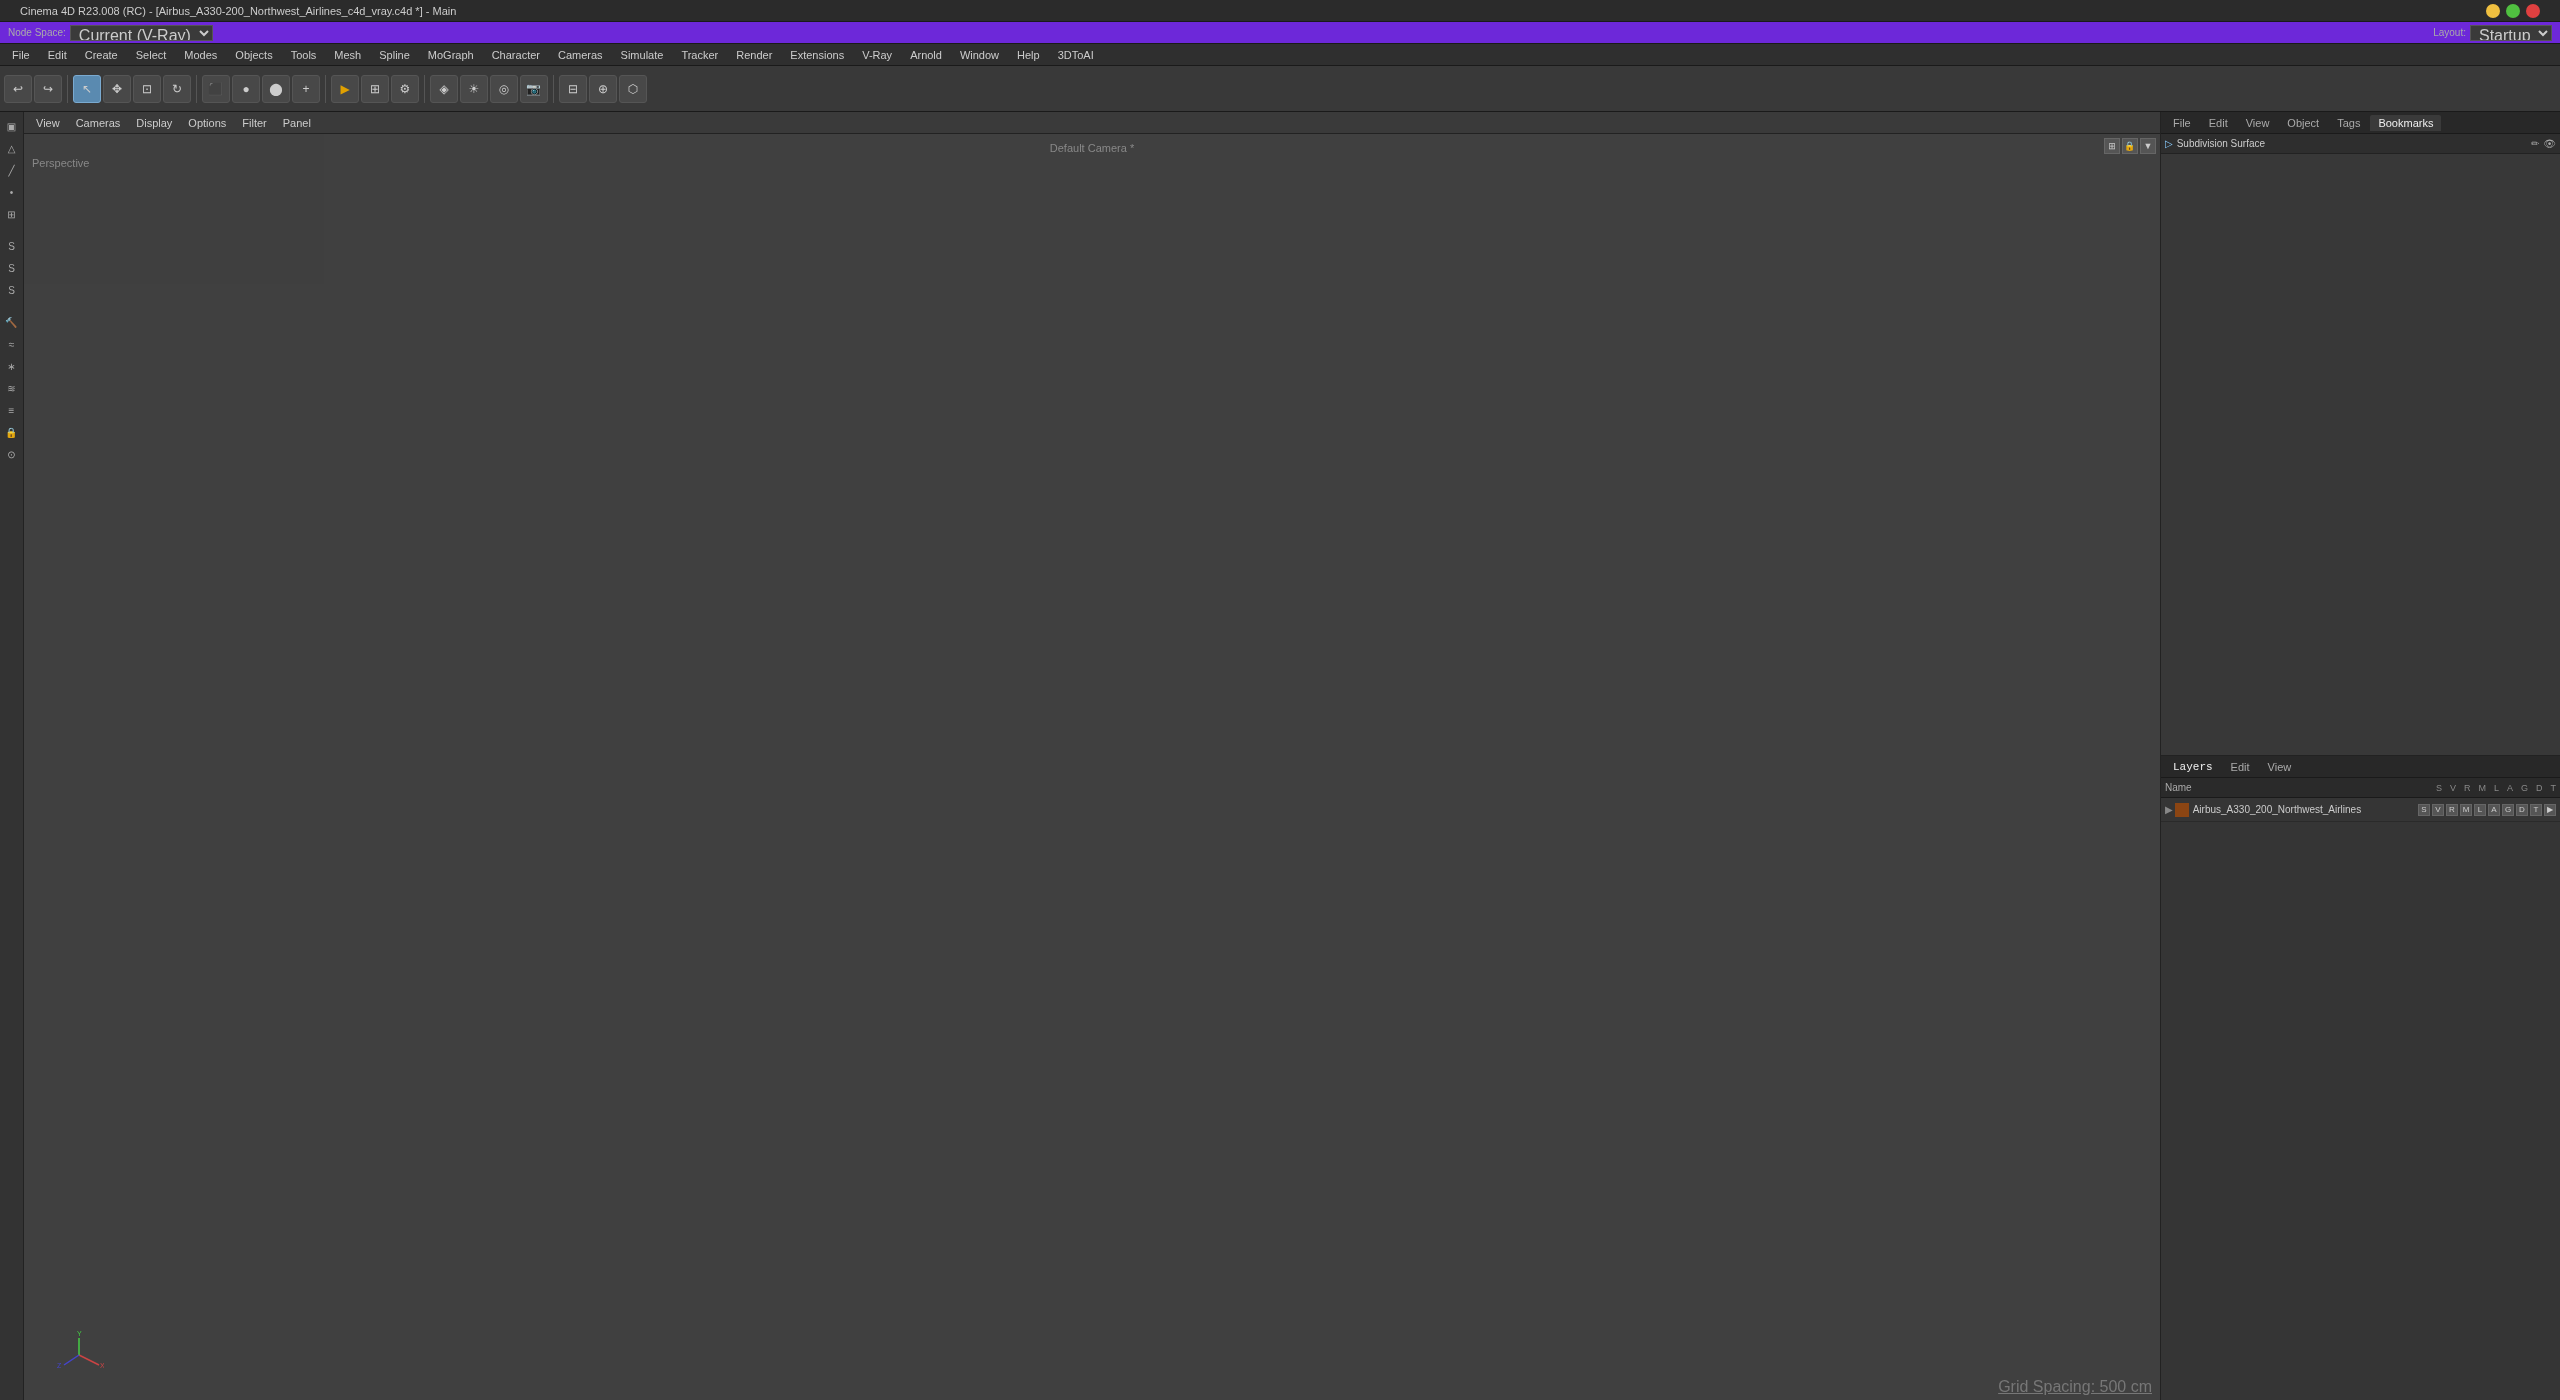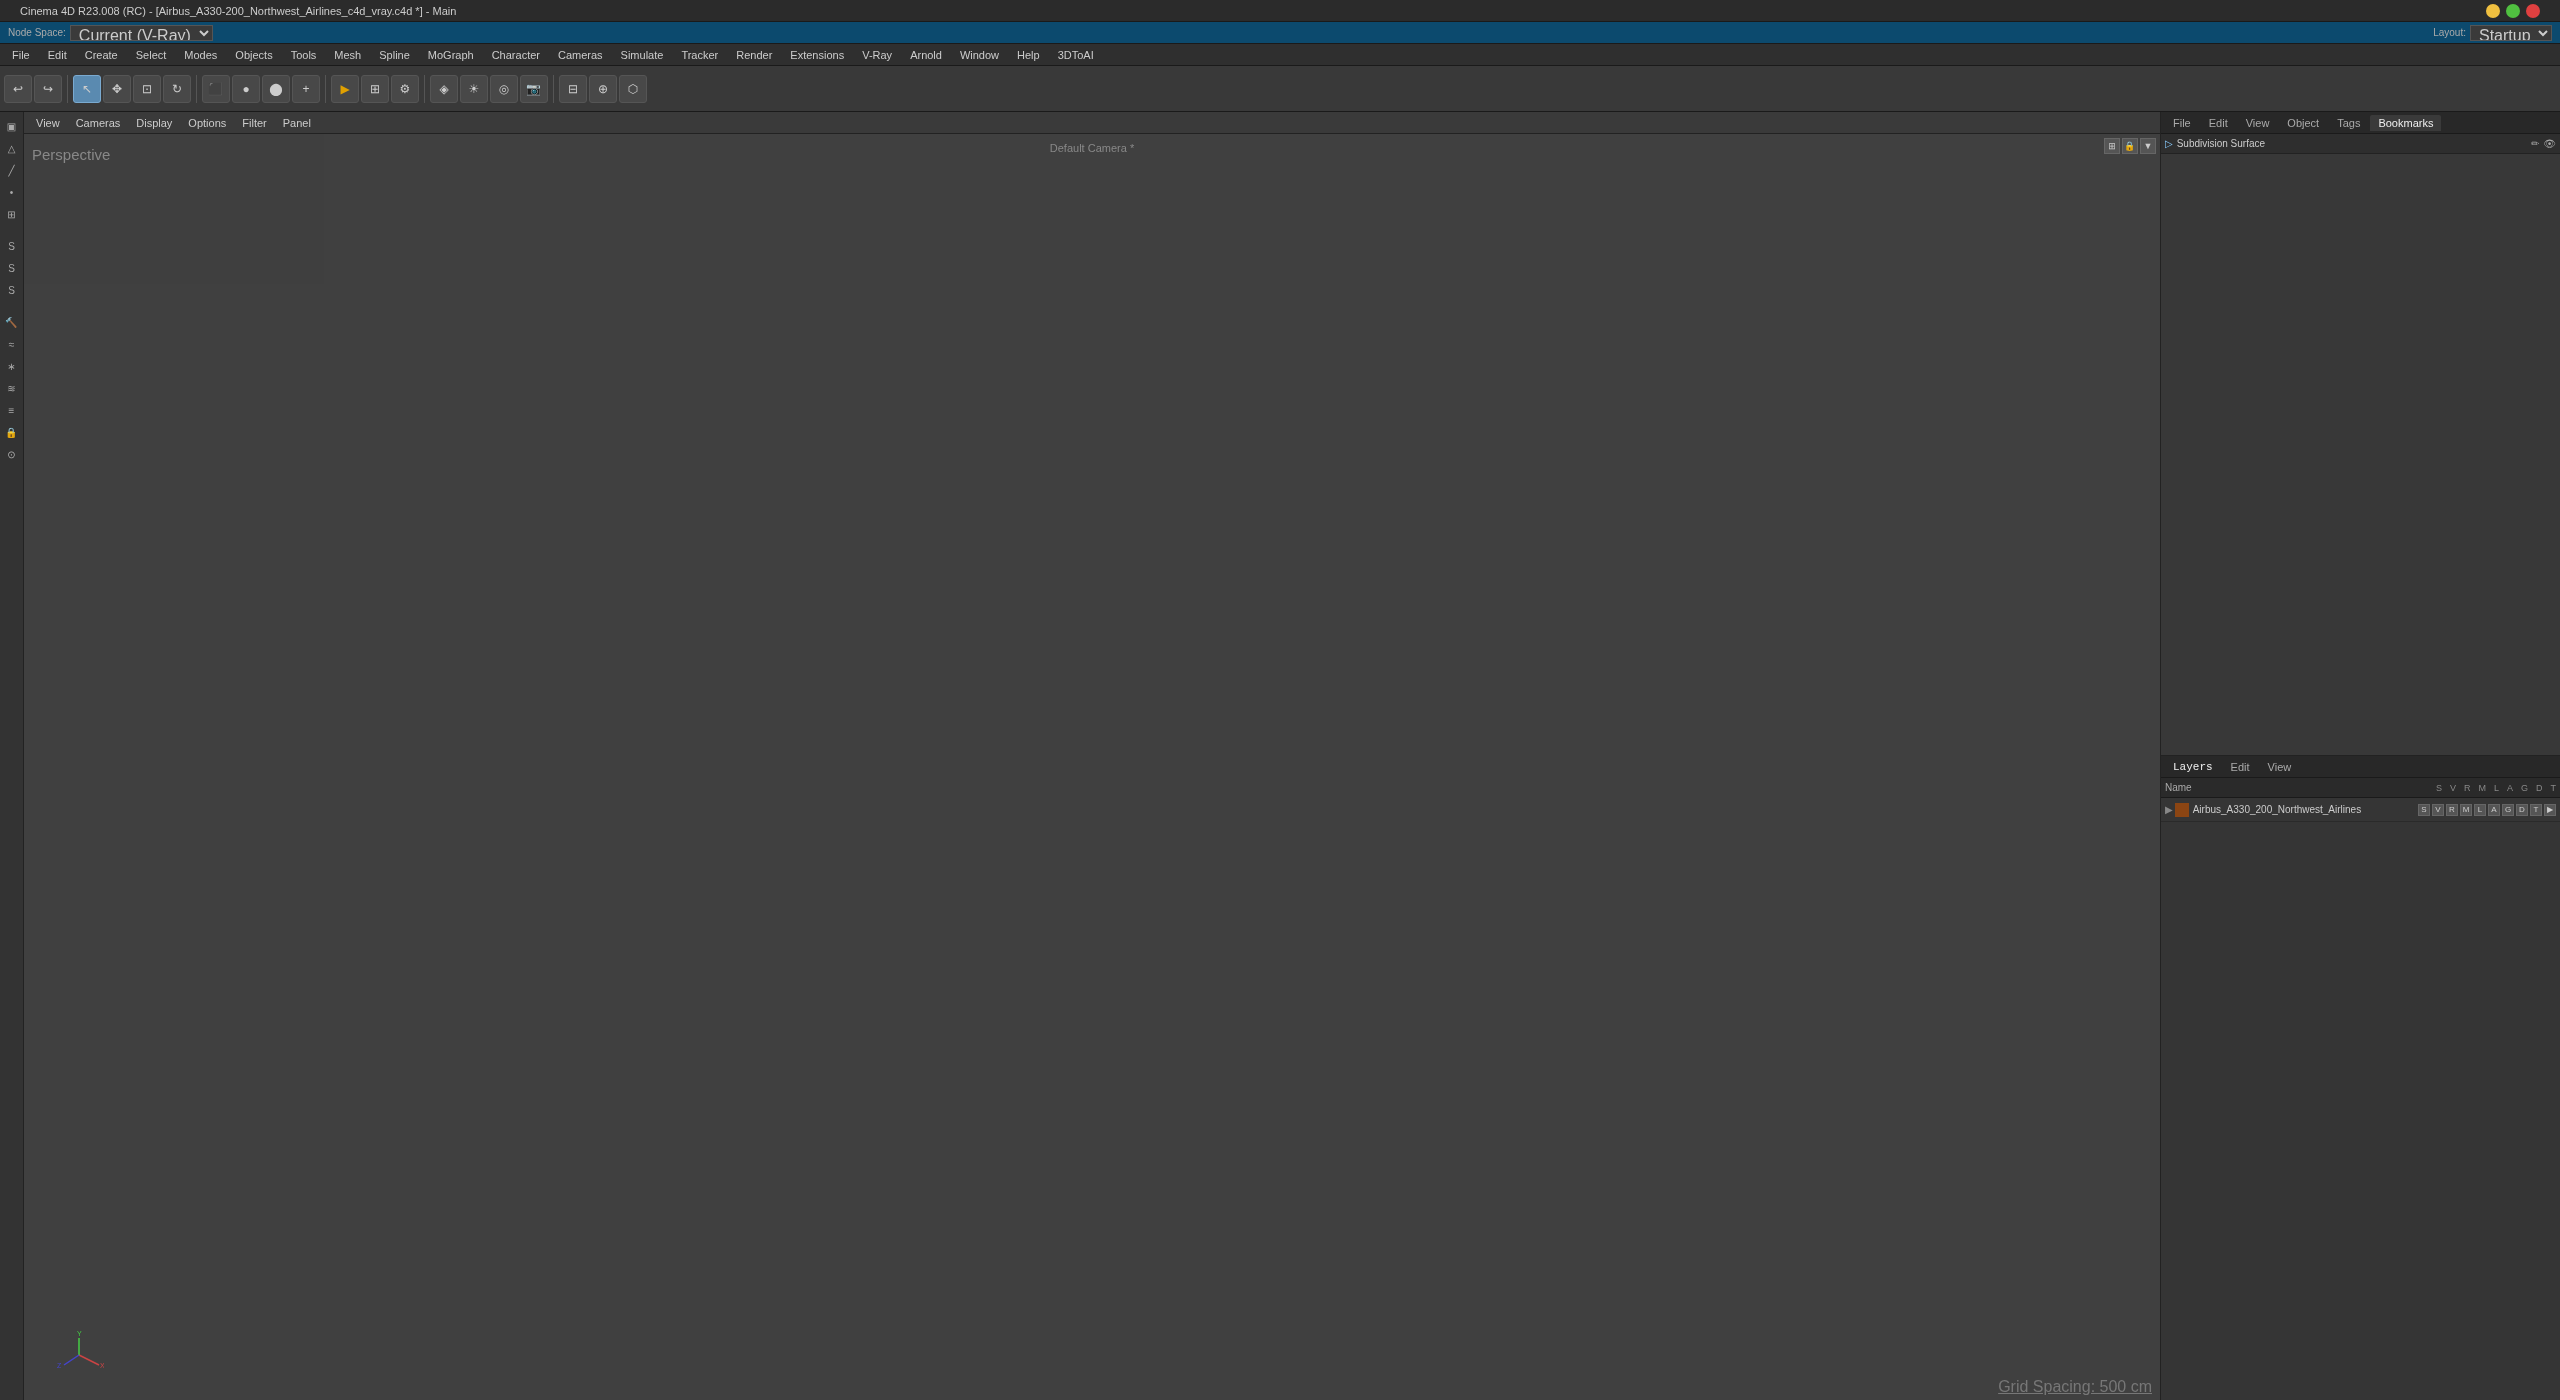--- a/index.html
+++ b/index.html
@@ -150,24 +150,24 @@
     
     
     #viewport-grid {
       position: absolute;
       top: 0; left: 0; right: 0; bottom: 0;
     }
 
     
     #viewport-label {
       position: absolute;
-      top: 12px;
+      top: 23px;
       left: 8px;
       color: #888;
-      font-size: 15px;
+      font-size: 11px;
     }
     #camera-label {
       position: absolute;
       top: 8px;
       left: 50%;
       transform: translateX(-50%);
       color: #888;
       font-size: 11px;
     }
     #grid-spacing {
@@ -312,21 +312,21 @@
       border: 1px solid #666;
       font-size: 8px;
       display: flex;
       align-items: center;
       justify-content: center;
       cursor: pointer;
     }
 
     #node-space-bar {
       height: 22px;
-      background: #0c4a6e;
+      background: #6d28d9;
       display: flex;
       align-items: center;
       padding: 0 8px;
       gap: 8px;
       border-bottom: 1px solid #1a1a1a;
       font-size: 10px;
       color: #aaa;
     }
     .ns-item {
       display: flex;

